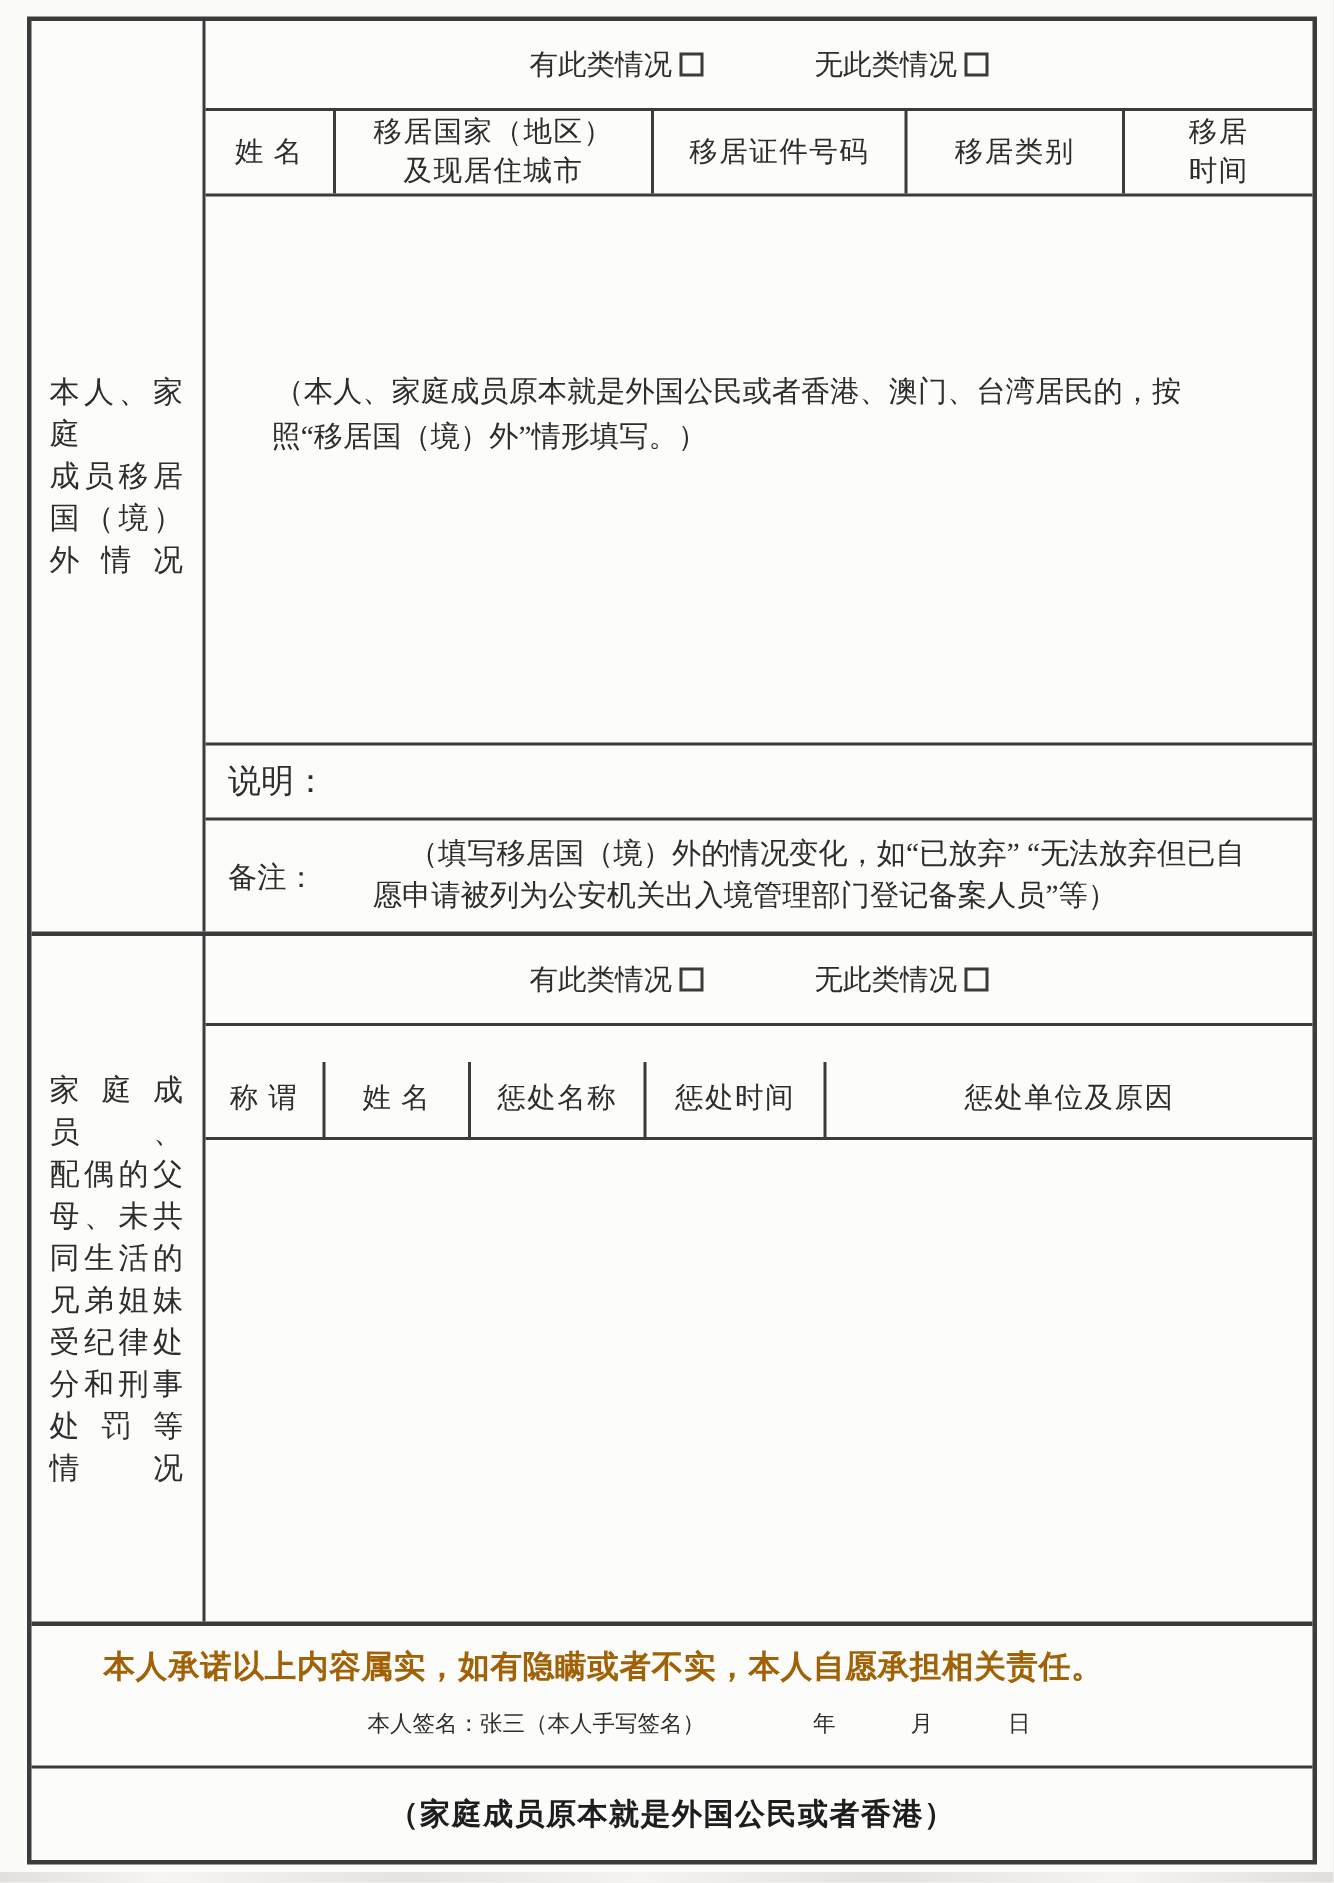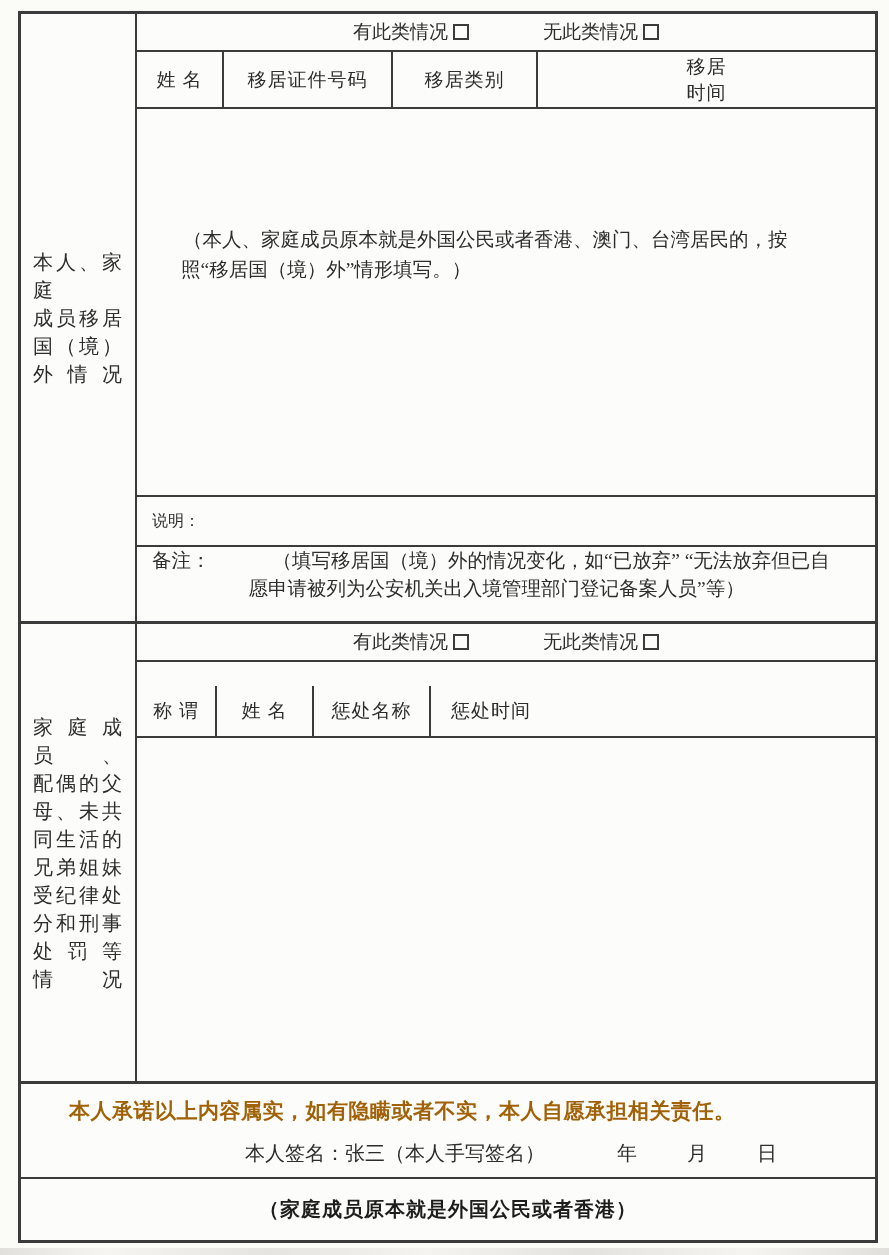--- a/index.html
+++ b/index.html
@@ -20,21 +20,21 @@
   .side-label {
     width:116px; border-right:2px solid #3b3b3b;
     display:flex; align-items:center; justify-content:center; padding:0 12px;
   }
   .side-text {
     width:100%; white-space:pre-line; font-size:20px; line-height:28px;
     text-align:justify; text-align-last:justify; letter-spacing:1px;
   }
   .sec-right { flex:1; display:flex; flex-direction:column; min-width:0; }
   .cb-row {
-    height:38px; border-bottom:2px solid #3b3b3b; flex:none;
+    height:60px; border-bottom:2px solid #3b3b3b; flex:none;
     display:flex; align-items:center; justify-content:center; gap:74px;
     font-size:19px;
   }
   .cb-item { display:flex; align-items:center; }
   .cbox {
     width:16px; height:16px; border:2px solid #3b3b3b; margin-left:5px;
     display:inline-block; background:transparent;
   }
   .hdr-row { display:flex; border-bottom:2px solid #3b3b3b; flex:none; }
   .hdr-row.h1 { height:57px; }
@@ -47,36 +47,36 @@
   .hcell:last-child { border-right:none; }
   .body-area { flex:1; position:relative; min-height:0; }
   .body-area.bordered { border-bottom:2px solid #3b3b3b; }
   .fill-note {
     position:absolute; left:44px; top:116px; width:648px;
     font-size:19.5px; line-height:30px; text-indent:2px;
   }
   .shuoming-row {
     height:50px; flex:none; border-bottom:2px solid #3b3b3b;
     display:flex; align-items:center; padding-left:15px; gap:16px;
-    font-size:16px;
+    font-size:22px;
   }
   .beizhu-row {
-    height:74px; flex:none; display:flex; align-items:flex-start;
+    height:74px; flex:none; display:flex; align-items:center;
     padding-left:15px; font-size:19.5px;
   }
   .beizhu-text {
     margin-left:38px; width:600px; line-height:28px; text-indent:24px;
   }
   .foot-promise { height:95px; flex:none; border-bottom:2px solid #3b3b3b; }
   .promise-text {
     font-family:"Liberation Sans","DejaVu Sans",sans-serif; font-weight:bold;
     font-size:21px; color:#a16207; margin:13px 0 0 48px; letter-spacing:.5px;
   }
   .sign-line {
-    display:flex; align-items:baseline; font-size:20px; margin:15px 0 0 224px;
+    display:flex; align-items:baseline; font-size:15px; margin:15px 0 0 224px;
   }
   .sign-gap-big { margin-left:72px; }
   .sign-gap { margin-left:50px; }
   .foot-note {
     flex:1; display:flex; align-items:center; justify-content:center;
     font-family:"Liberation Sans","DejaVu Sans",sans-serif; font-weight:bold;
     font-size:20px; color:#1d1d1d; letter-spacing:1px;
   }
   .page-edge {
     position:absolute; left:0; right:0; bottom:0; height:7px; opacity:.75;
@@ -103,20 +103,22 @@
             <span>有此类情况</span>
             <span class="cbox"></span>
           </span>
           <span class="cb-item">
             <span>无此类情况</span>
             <span class="cbox"></span>
           </span>
         </div>
         <div class="hdr-row h1">
           <div class="hcell" style="width:87px">姓  名</div>
+          <div class="hcell" style="width:212px">移居国家（地区）
+及现居住城市</div>
           <div class="hcell" style="width:169px">移居证件号码</div>
           <div class="hcell" style="width:145px">移居类别</div>
           <div class="hcell" style="flex:1">移居
 时间</div>
         </div>
         <div class="body-area bordered">
           <div class="fill-note">（本人、家庭成员原本就是外国公民或者香港、澳门、台湾居民的，按照“移居国（境）外”情形填写。）</div>
         </div>
         <div class="shuoming-row">
           <span>说明：</span>
@@ -149,20 +151,21 @@
           <span class="cb-item">
             <span>无此类情况</span>
             <span class="cbox"></span>
           </span>
         </div>
         <div class="hdr-row h2">
           <div class="hcell" style="width:80px">称  谓</div>
           <div class="hcell" style="width:97px">姓  名</div>
           <div class="hcell" style="width:117px">惩处名称</div>
           <div class="hcell" style="width:120px">惩处时间</div>
+          <div class="hcell" style="flex:1">惩处单位及原因</div>
         </div>
         <div class="body-area"></div>
       </div>
     </div>
 
     <div class="foot-promise">
       <div class="promise-text">本人承诺以上内容属实，如有隐瞒或者不实，本人自愿承担相关责任。</div>
       <div class="sign-line">
         <span>本人签名：</span>
         <span>张三（本人手写签名）</span>

